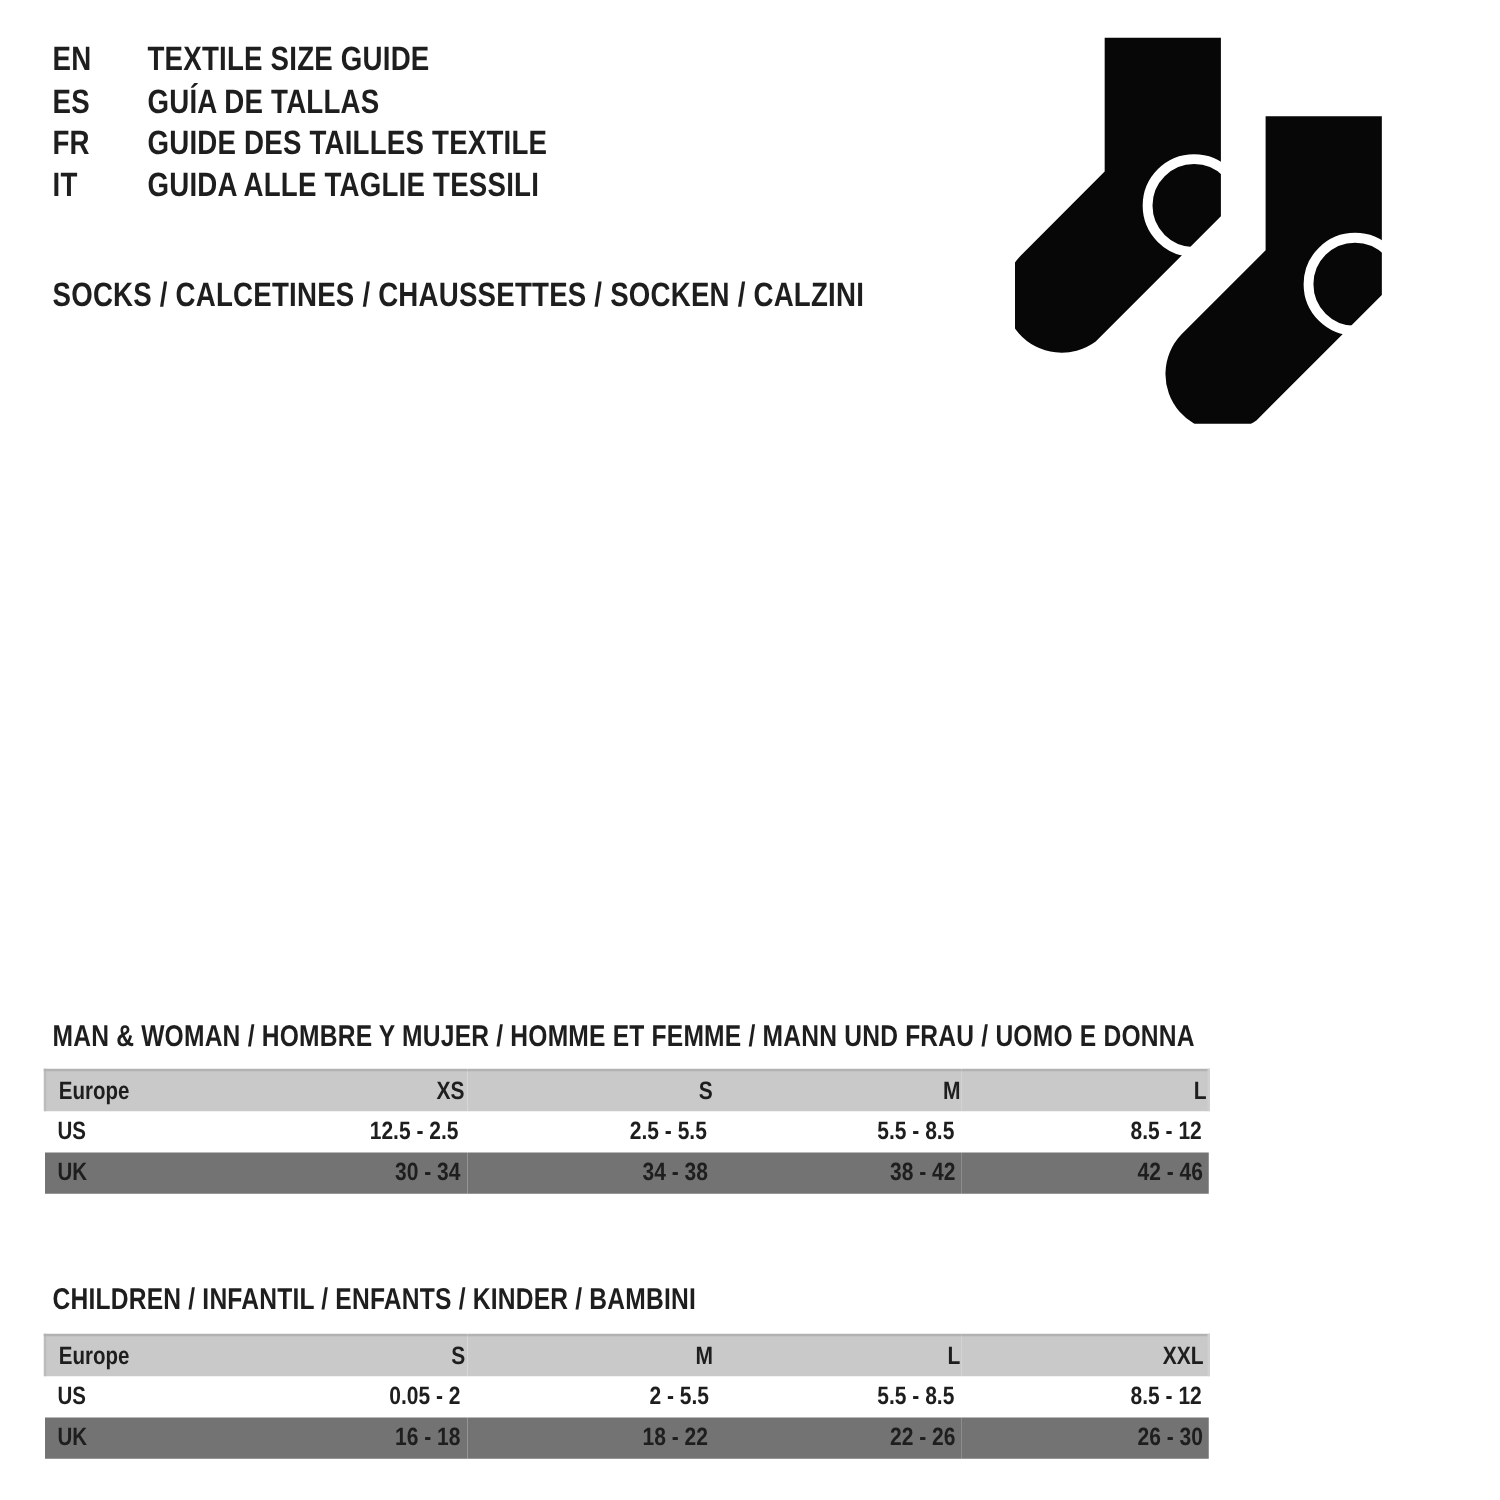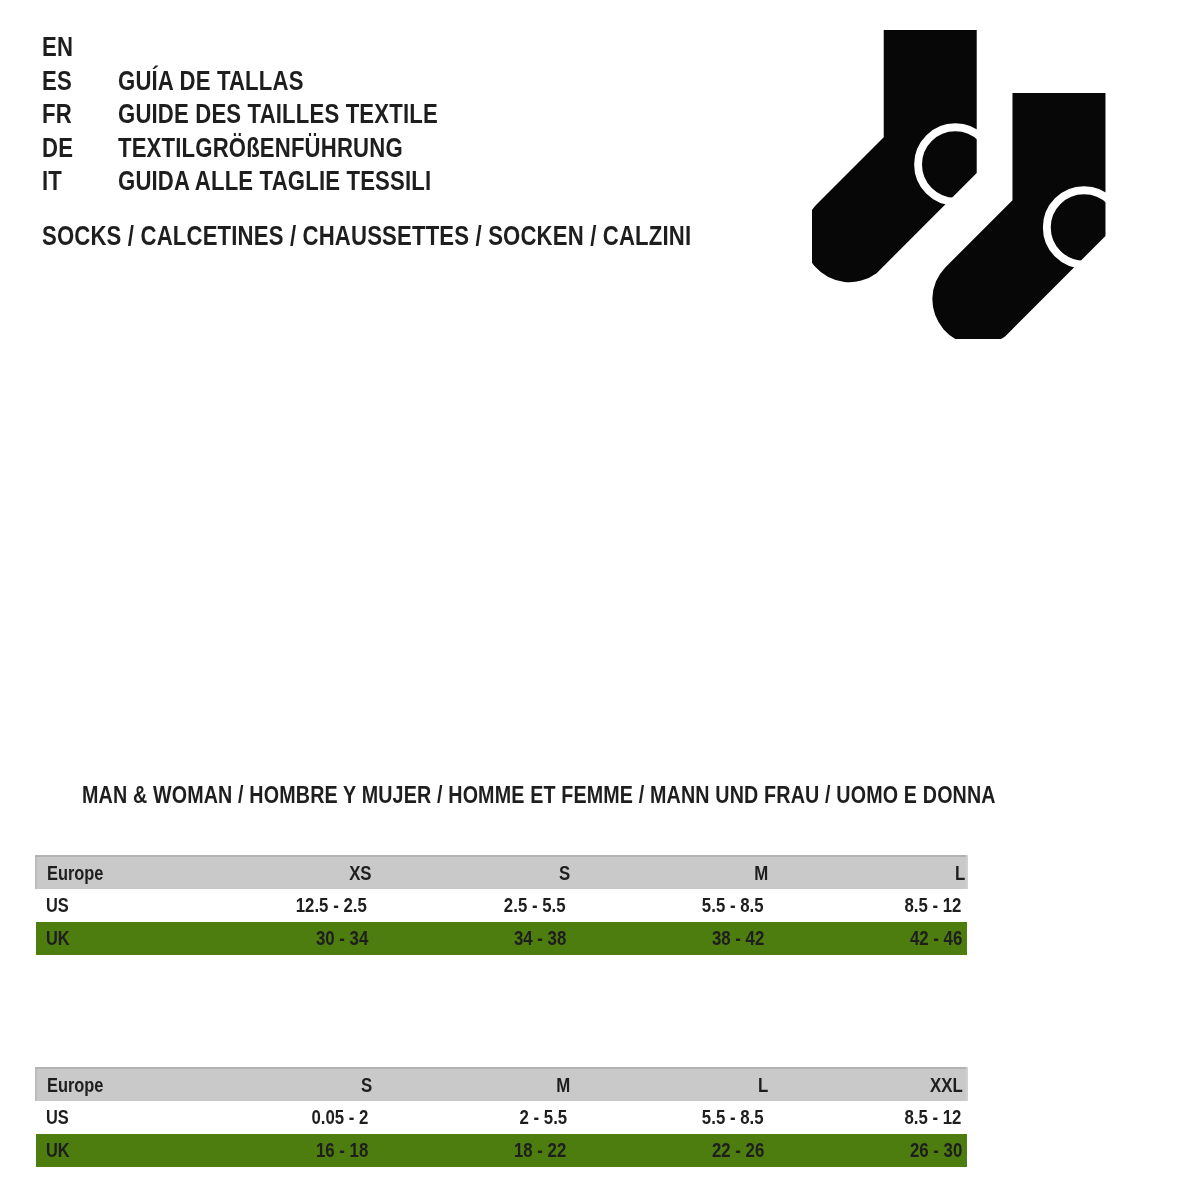--- a/index.html
+++ b/index.html
@@ -19,59 +19,56 @@
   .lang-label { flex:1; }
 
   
   .category-line { position:absolute; left:42px; top:220px; font-size:27px; line-height:33.6px; letter-spacing:0.2px;text-align:center; }
 
   
   .socks-icon { position:absolute; left:812px; top:30px; width:318px; height:309px; }
 
   
   .section-title { position:absolute; left:42px; font-size:24px; line-height:28px; letter-spacing:0.2px; }
-  .title-adult    { top:781px;margin-left:40px; }
+  .title-adult    { top:816px; }
   .title-children { top:1026px; }
 
   .size-table-wrap { position:absolute; left:35px; width:933px; }
   .table-adult    { top:855px; }
   .table-children { top:1067px; }
 
   table.size-table { width:100%; border-collapse:collapse; table-layout:fixed; }
   table.size-table th, table.size-table td {
     font-size:20px; font-weight:bold; padding:0; vertical-align:middle;
   }
   table.size-table thead th { height:32px; background:#c9c9c9; border-top:2px solid #b2b2b2; }
   table.size-table thead th:first-child { border-left:2px solid #bcbcbc; }
   table.size-table thead th:last-child  { border-right:2px solid #d0d0d0; }
   table.size-table tbody td { height:33px; }
-  table.size-table tr.row-alt td { background:#4d7c0f; }
+  table.size-table tr.row-alt td { background:#737373; }
   table.size-table .col-label { text-align:left; padding-left:10px; }
   table.size-table .col-val   { text-align:right; }
 </style>
 </head>
 <body>
 
 <div class="page">
 
   <div class="lang-block">
     <div class="lang-row">
       <span class="lang-code"><span class="cond">EN</span></span>
+      <span class="lang-label"><span class="cond">TEXTILE SIZE GUIDE</span></span>
     </div>
     <div class="lang-row">
       <span class="lang-code"><span class="cond">ES</span></span>
       <span class="lang-label"><span class="cond">GUÍA DE TALLAS</span></span>
     </div>
     <div class="lang-row">
       <span class="lang-code"><span class="cond">FR</span></span>
       <span class="lang-label"><span class="cond">GUIDE DES TAILLES TEXTILE</span></span>
-    </div>
-    <div class="lang-row">
-      <span class="lang-code"><span class="cond">DE</span></span>
-      <span class="lang-label"><span class="cond">TEXTILGRÖßENFÜHRUNG</span></span>
     </div>
     <div class="lang-row">
       <span class="lang-code"><span class="cond">IT</span></span>
       <span class="lang-label"><span class="cond">GUIDA ALLE TAGLIE TESSILI</span></span>
     </div>
   </div>
 
   <div class="category-line">
     <span class="cond">SOCKS / CALCETINES / CHAUSSETTES / SOCKEN / CALZINI</span>
   </div>
@@ -120,20 +117,23 @@
           <td class="col-label"><span class="cond">UK</span></td>
           <td class="col-val"><span class="condc">30 - 34</span></td>
           <td class="col-val"><span class="condc">34 - 38</span></td>
           <td class="col-val"><span class="condc">38 - 42</span></td>
           <td class="col-val"><span class="condc">42 - 46</span></td>
         </tr>
       </tbody>
     </table>
   </div>
 
+  <div class="section-title title-children">
+    <span class="cond">CHILDREN / INFANTIL / ENFANTS / KINDER / BAMBINI</span>
+  </div>
   <div class="size-table-wrap table-children">
     <table class="size-table">
       <colgroup>
           <col style="width:140px">
           <col>
           <col>
           <col>
           <col>
         </colgroup>
       <thead>

